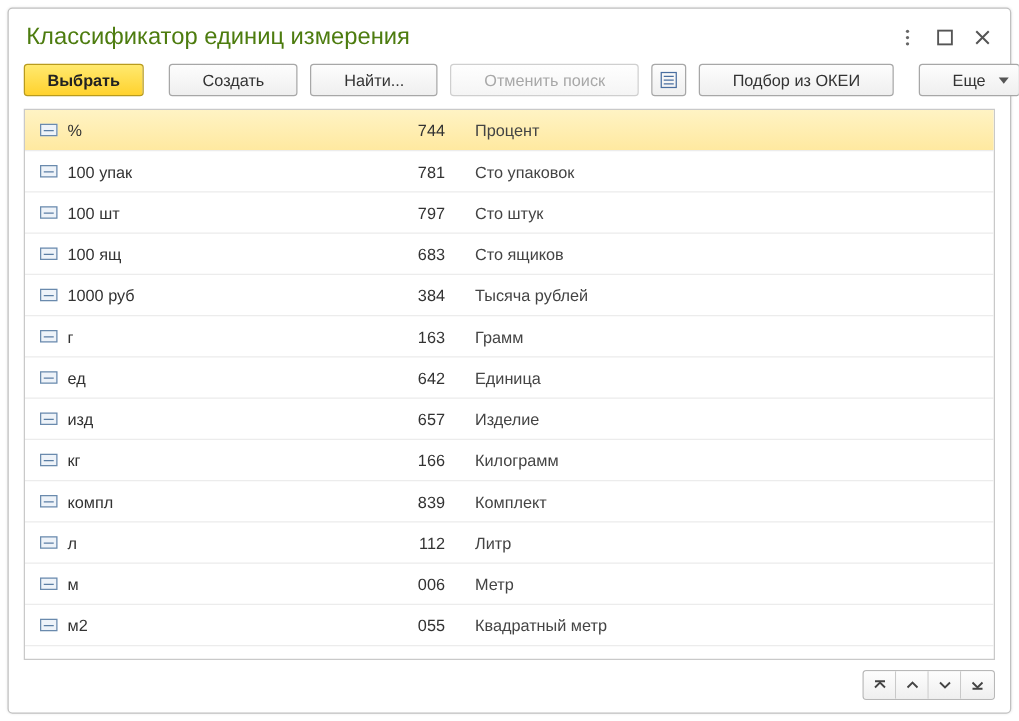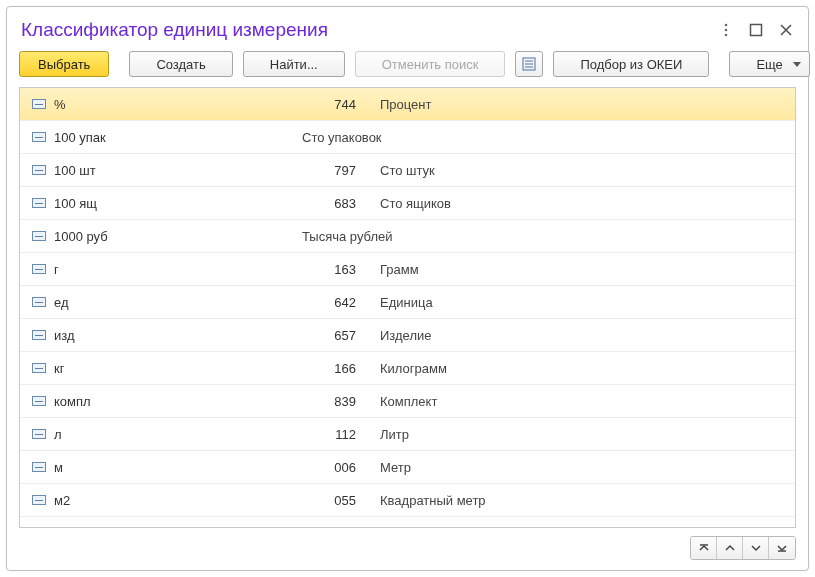--- a/index.html
+++ b/index.html
@@ -27,21 +27,21 @@
     padding: 8px 12px 10px 12px;
   }
   .titlebar {
     display: flex;
     align-items: center;
     justify-content: space-between;
     padding: 4px 2px 10px 2px;
   }
   .title {
     font-size: 19px;
-    color: #6d28d9;
+    color: #4d7c0f;
   }
   .titlebar-icons {
     display:flex;
     align-items:center;
     gap: 14px;
     color: #555;
   }
   .titlebar-icons span { cursor: pointer; display:inline-flex; align-items:center; justify-content:center; width:16px; height:16px;}
   .toolbar {
     display: flex;
@@ -59,21 +59,21 @@
     color: #333;
     display:inline-flex;
     align-items:center;
     justify-content:center;
     cursor:pointer;
     white-space:nowrap;
   }
   .btn.primary {
     background: linear-gradient(#ffe96f,#ffd22e);
     border-color: #b89b1e;
-    font-weight: 400;
+    font-weight: 700;
     color: #222;
     padding: 0 18px;
   }
   .btn.disabled { color:#a8a8a8; border-color:#cfcfcf; background:linear-gradient(#fefefe,#f5f5f5); cursor:default;}
   .btn.icon-only { padding: 0 6px; width: 30px;}
   .toolbar .spacer { width: 8px; }
   .toolbar .flex { flex: 1; }
   .more-btn { position:relative; padding-right: 26px;}
   .more-btn::after {
     content:""; position:absolute; right:8px; top:50%; margin-top:-2px;
@@ -204,20 +204,21 @@
             <span>%</span>
           </div>
           <div class="cell code">744</div>
           <div class="cell name">Процент</div>
         </div>
         <div class="row">
           <div class="cell symbol">
             <span class="row-icon"></span>
             <span>100 упак</span>
           </div>
+          <div class="cell code">781</div>
           <div class="cell name">Сто упаковок</div>
         </div>
         <div class="row">
           <div class="cell symbol">
             <span class="row-icon"></span>
             <span>100 шт</span>
           </div>
           <div class="cell code">797</div>
           <div class="cell name">Сто штук</div>
         </div>
@@ -227,20 +228,21 @@
             <span>100 ящ</span>
           </div>
           <div class="cell code">683</div>
           <div class="cell name">Сто ящиков</div>
         </div>
         <div class="row">
           <div class="cell symbol">
             <span class="row-icon"></span>
             <span>1000 руб</span>
           </div>
+          <div class="cell code">384</div>
           <div class="cell name">Тысяча рублей</div>
         </div>
         <div class="row">
           <div class="cell symbol">
             <span class="row-icon"></span>
             <span>г</span>
           </div>
           <div class="cell code">163</div>
           <div class="cell name">Грамм</div>
         </div>

